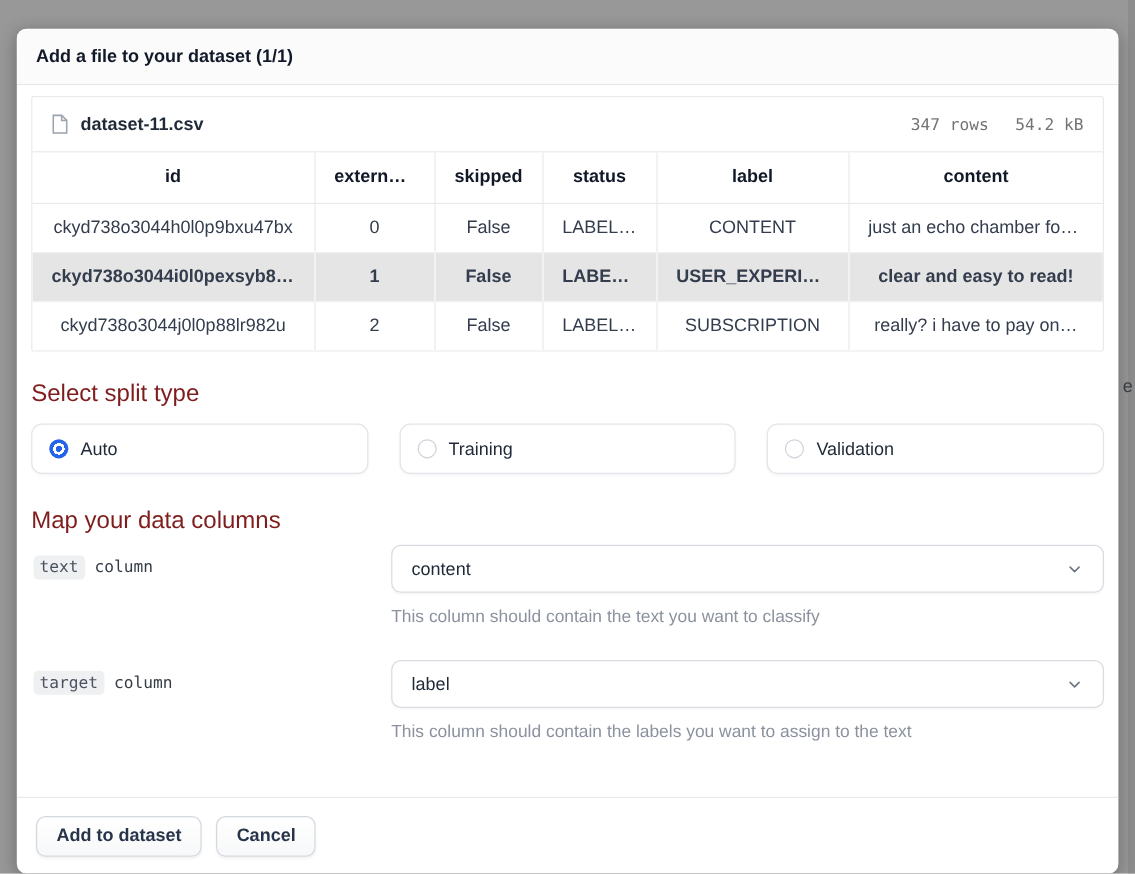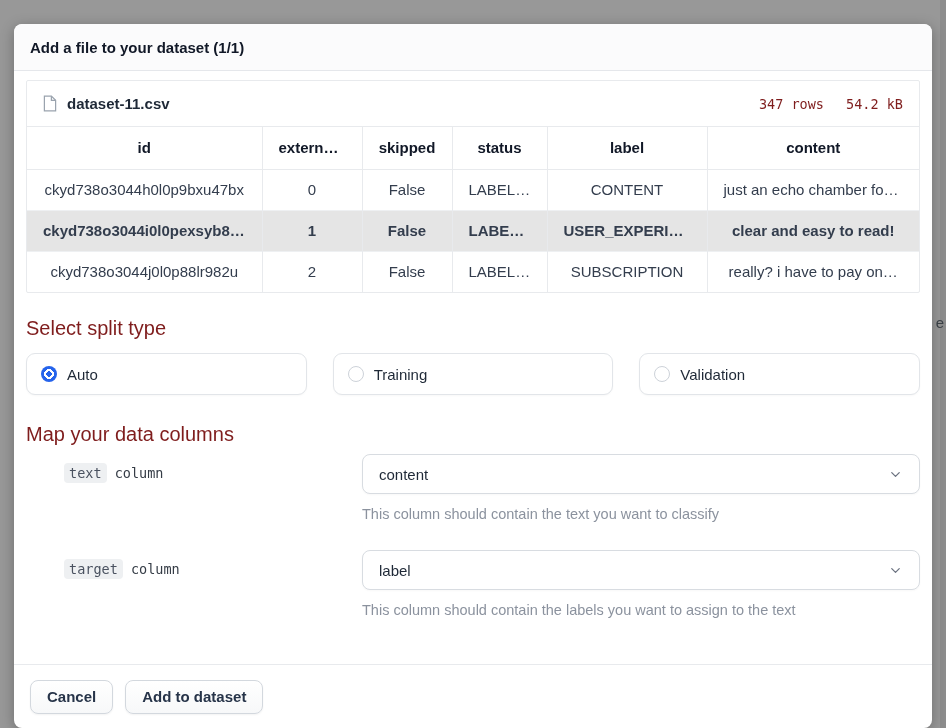--- a/index.html
+++ b/index.html
@@ -26,21 +26,21 @@
   }
   .modal-title{ font-weight:bold; font-size:15px; color:#111827; }
 
   .modal-body{ flex:1 1 auto; padding:9px 12px 0 12px; }
 
   
   .file-card{ border:1px solid #e8eaed; border-radius:2px; overflow:hidden; }
   .file-bar{ height:46px; display:flex; align-items:center; padding:0 16px; border-bottom:1px solid #e8eaed; }
   .file-icon{ margin-right:10px; display:flex; align-items:center; }
   .file-name{ font-weight:bold; font-size:15px; color:#1f2937; }
-  .file-stats{ margin-left:auto; font-family:"DejaVu Sans Mono", monospace; font-size:13.5px; color:#7f1d1d; }
+  .file-stats{ margin-left:auto; font-family:"DejaVu Sans Mono", monospace; font-size:13.5px; color:#737373; }
   .file-stats span + span{ margin-left:14px; }
 
   table.preview{ width:100%; border-collapse:collapse; table-layout:fixed; }
   table.preview th, table.preview td{
     padding:10px 16px; text-align:center; font-size:15px;
     border-right:1px solid #e8eaed; overflow:hidden; white-space:nowrap; text-overflow:ellipsis;
   }
   table.preview th:last-child, table.preview td:last-child{ border-right:none; }
   table.preview th{ font-weight:bold; color:#111827; border-bottom:1px solid #e8eaed; height:42px; }
   table.preview td{ color:#333d4d; height:41px; }
@@ -56,21 +56,21 @@
     display:flex; align-items:center; padding:0 14px; background:#fff; cursor:pointer;
     box-shadow:0 1px 2px rgba(0,0,0,.03);
   }
   .radio{ width:16px; height:16px; border-radius:50%; flex:0 0 16px; }
   .radio.off{ border:1px solid #cdd2d9; background:#fff; }
   .radio.on{ background:radial-gradient(circle, #2563eb 0 2.6px, #ffffff 2.6px 4.8px, #2563eb 4.8px); }
   .split-label{ margin-left:10px; font-size:15px; color:#1f2937; }
   .helper{ color:#8b929e; font-size:14.5px; margin-top:17px; }
 
   
-  .map-row{ display:flex; margin-top:8px;margin-left:36px; }
+  .map-row{ display:flex; margin-top:8px; }
   .map-row + .map-row{ margin-top:28px; }
   .map-label{ flex:0 0 300px; padding-top:11px; font-family:"DejaVu Sans Mono", monospace; font-size:13.5px; color:#353c46; padding-left:2px; }
   .chip{ background:#eef0f2; border-radius:4px; padding:2px 5px; color:#4a5260; }
   .map-control{ flex:1 1 auto; }
   .dropdown{
     height:40px; border:1px solid #d8dce1; border-radius:8px; background:#fff;
     display:flex; align-items:center; padding:0 16px; cursor:pointer;
     box-shadow:0 1px 2px rgba(0,0,0,.03);
   }
   .dropdown-value{ font-size:15px; color:#1f2937; }
@@ -216,17 +216,17 @@
               </svg>
           </span>
         </div>
         <div class="map-helper">This column should contain the labels you want to assign to the text</div>
       </div>
     </div>
 
   </div>
 
   <div class="modal-footer">
+    <button class="btn">Add to dataset</button>
     <button class="btn">Cancel</button>
-    <button class="btn">Add to dataset</button>
   </div>
 
 </div>
 
 </body></html>

